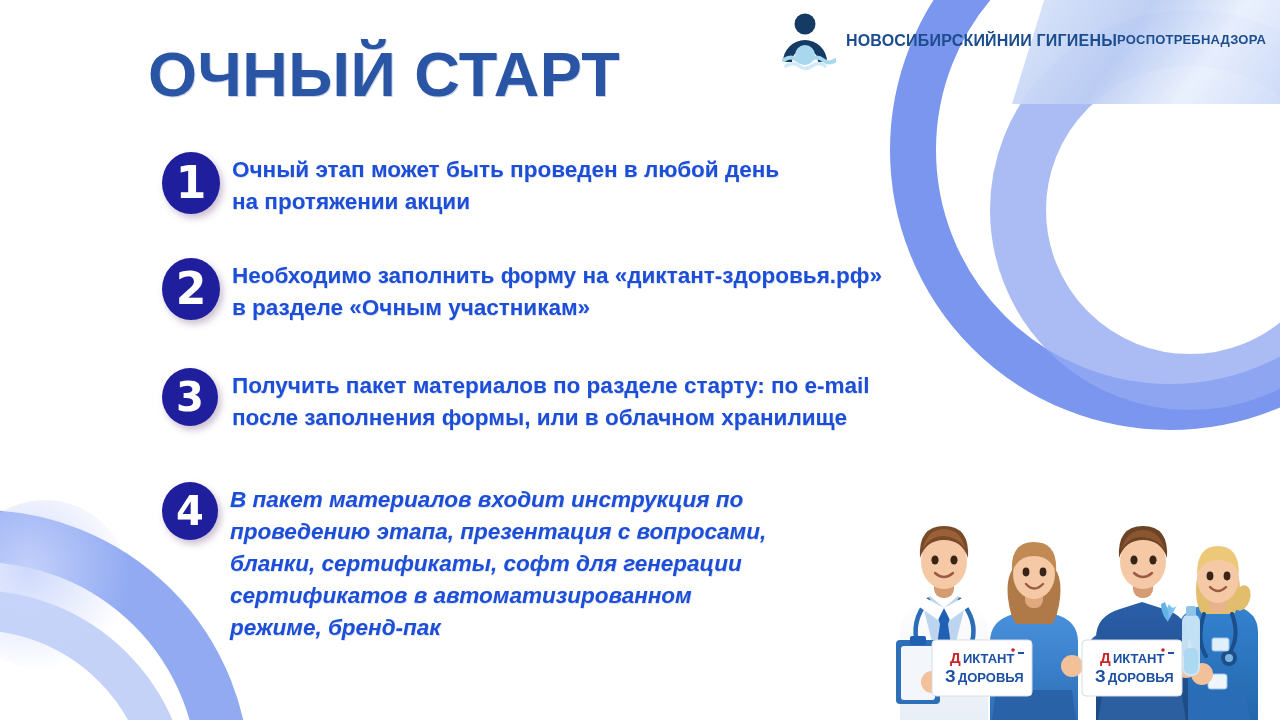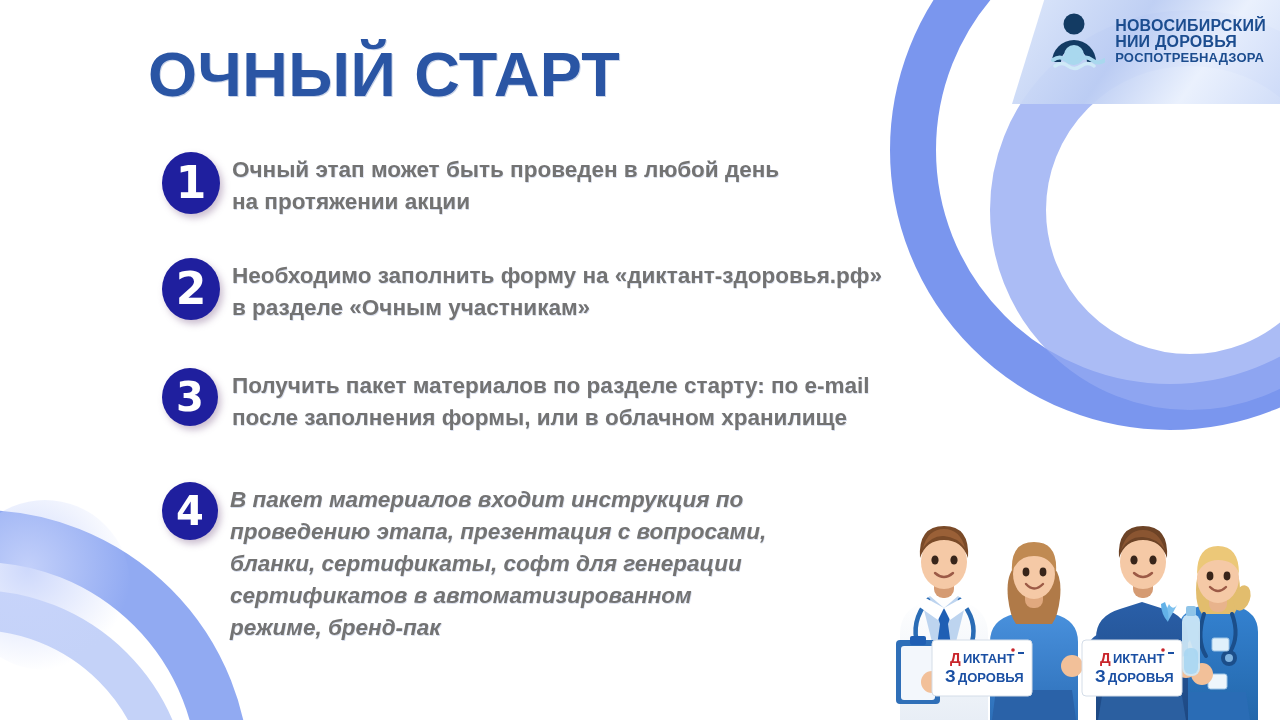--- a/index.html
+++ b/index.html
@@ -70,21 +70,21 @@
 
   
   .logo {
     position:absolute;
     right:14px; top:10px;
     display:flex; align-items:center; gap:10px;
     z-index:4;
   }
   .logo-mark { width:62px; height:62px; flex:0 0 62px; }
   .logo-text {
-    display:flex; flex-direction:column;
+    display:flex; flex-direction:row;
     line-height:1.02;
     color:#1c4d8f;
     font-weight:bold;
     font-size:16px;
     letter-spacing:.2px;
   }
   .logo-text span:nth-child(3){ font-size:13px; }
 
   
   .title {
@@ -112,21 +112,21 @@
     font-size:44px;
     font-weight:bold;
     display:flex; align-items:center; justify-content:center;
     line-height:1;
     box-shadow:3px 4px 7px rgba(140,110,150,.45);
     font-family:"DejaVu Sans", sans-serif;
   }
   .badge.small { width:56px; height:58px; font-size:40px; }
 
   .item-text {
-    color:#737373;
+    color:#1d4ed8;
     font-weight:bold;
     font-size:22.5px;
     line-height:1.42;
     padding-left:12px;
     padding-top:2px;
     white-space:pre-line;
     text-shadow:.6px .6px 0 rgba(42,79,163,.18);
   }
 
   
@@ -163,21 +163,21 @@
     <svg viewBox="0 0 62 62" xmlns="http://www.w3.org/2000/svg">
       <circle cx="31" cy="14" r="10.5" fill="#133b63"></circle>
       <path d="M9 52 A22 22 0 0 1 53 52 L44 52 A13 13 0 0 0 18 52 Z" fill="#133b63"></path>
       <circle cx="31" cy="45" r="10" fill="#a9d8ee"></circle>
       <path d="M10 50 q7 -5 13 0 t13 0 t13 0 t13 0" stroke="#a9d8ee" stroke-width="4" fill="none" stroke-linecap="round"></path>
       <path d="M12 56 q7 -5 13 0 t13 0 t13 0" stroke="#cfe9f7" stroke-width="3.5" fill="none" stroke-linecap="round"></path>
     </svg>
   </span>
   <span class="logo-text">
     <span>НОВОСИБИРСКИЙ</span>
-    <span>НИИ ДОРОВЬЯ</span>
+    <span>НИИ ГИГИЕНЫ</span>
     <span>РОСПОТРЕБНАДЗОРА</span>
   </span>
 </div>
 
 <div class="title">ОЧНЫЙ СТАРТ</div>
 
 <div class="list">
 
   <div class="item" id="item-1">
     <div class="badge">1</div>

